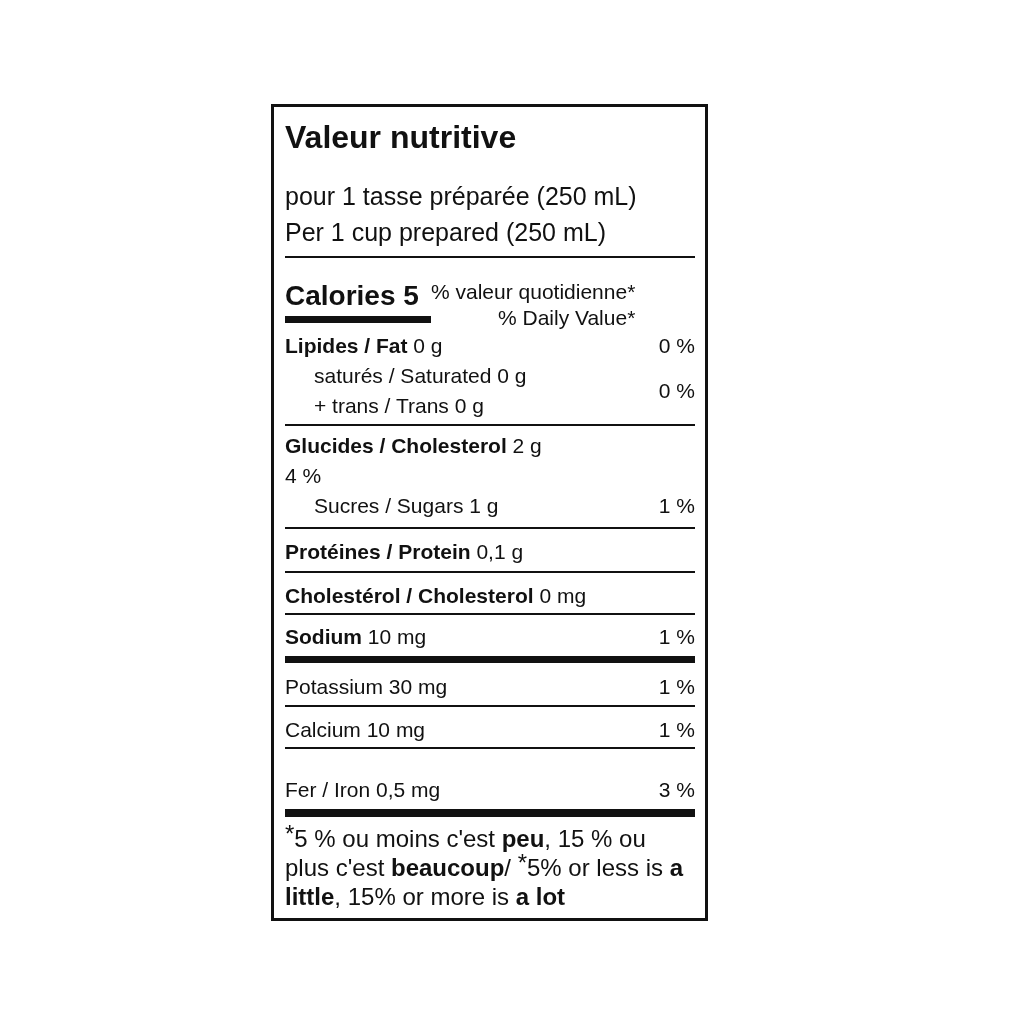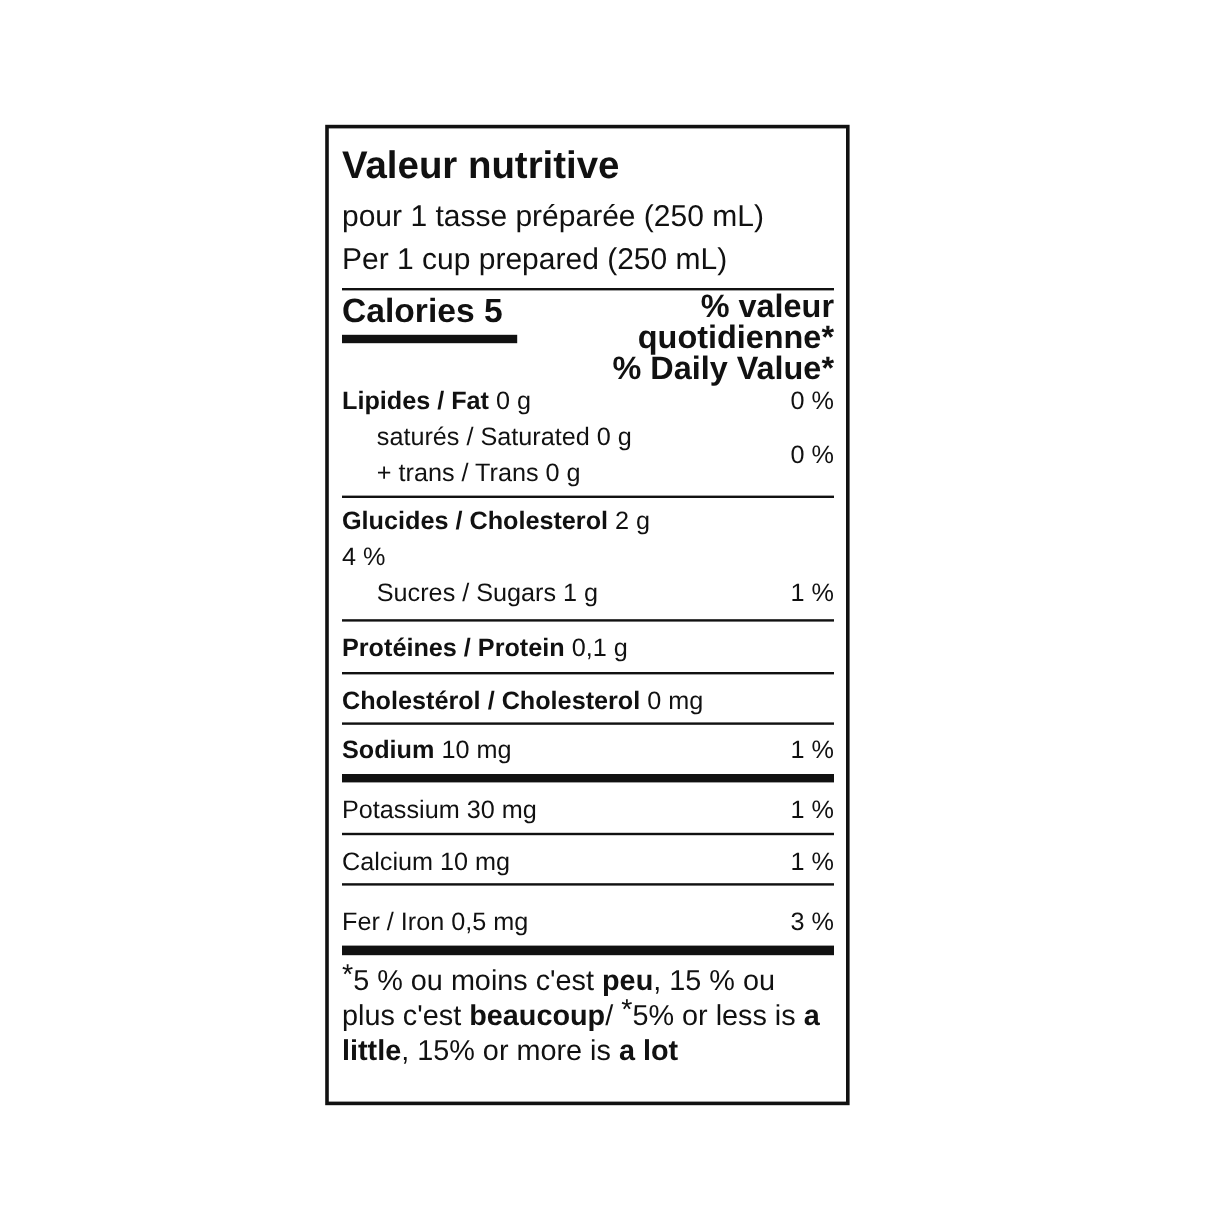--- a/index.html
+++ b/index.html
@@ -9,40 +9,40 @@
     color:#111111;
     -webkit-text-size-adjust:none;
   }
   .nf-box {
     position:absolute; left:271px; top:104px;
     width:437px; height:817px; box-sizing:border-box;
     border:3px solid #111111; background:#ffffff;
     padding:6px 10px 0 11px;
   }
   .title { font-weight:700; font-size:32px; line-height:49px; white-space:nowrap; }
-  .serving-block { margin-top:0; }
+  .serving-block { margin-top:16px; }
   .serving { font-size:25px; line-height:36px; white-space:nowrap; }
   .sep { height:0; border-top:2px solid #111111; }
   .sep-header { margin-top:6px; }
   .bar-thick { height:7px; background:#111111; }
-  .cal-section { display:flex; justify-content:flex-start; align-items:flex-start; margin-top:0; }
+  .cal-section { display:flex; justify-content:flex-start; align-items:flex-start; margin-top:21px; }
   .cal-text { font-size:28px; font-weight:700; line-height:33px; white-space:nowrap; }
   .cal-bar { width:146px; height:7px; background:#111111; margin-top:4px; }
-  .dv-header { text-align:right; font-weight:700; font-size:27px; line-height:26px; }
+  .dv-header { text-align:right; font-weight:400; font-size:21px; line-height:26px; }
   .row {
     display:flex; justify-content:space-between; align-items:baseline;
     font-size:21px; line-height:30px; white-space:nowrap;
   }
   .group { align-items:center; }
   .sub { padding-left:29px; }
   .b { font-weight:700; }
   .dv { text-align:right; }
   .mt0{margin-top:0;} .mt2{margin-top:2px;} .mt3{margin-top:3px;} .mt4{margin-top:4px;}
   .mt5{margin-top:5px;} .mt6{margin-top:6px;} .mt7{margin-top:7px;} .mt8{margin-top:8px;}
-  .mt9{margin-top:9px;gap:12px;} .mt10{margin-top:16px;}
+  .mt9{margin-top:9px;gap:12px;} .mt10{margin-top:26px;}
   .footnote {
     margin-top:7px; font-size:24px; line-height:29px;
     letter-spacing:0;
   }
   .footnote .bold { font-weight:700; }
   .footnote .sup { position:relative; top:-5px; }
 </style>
 </head>
 <body>
 

